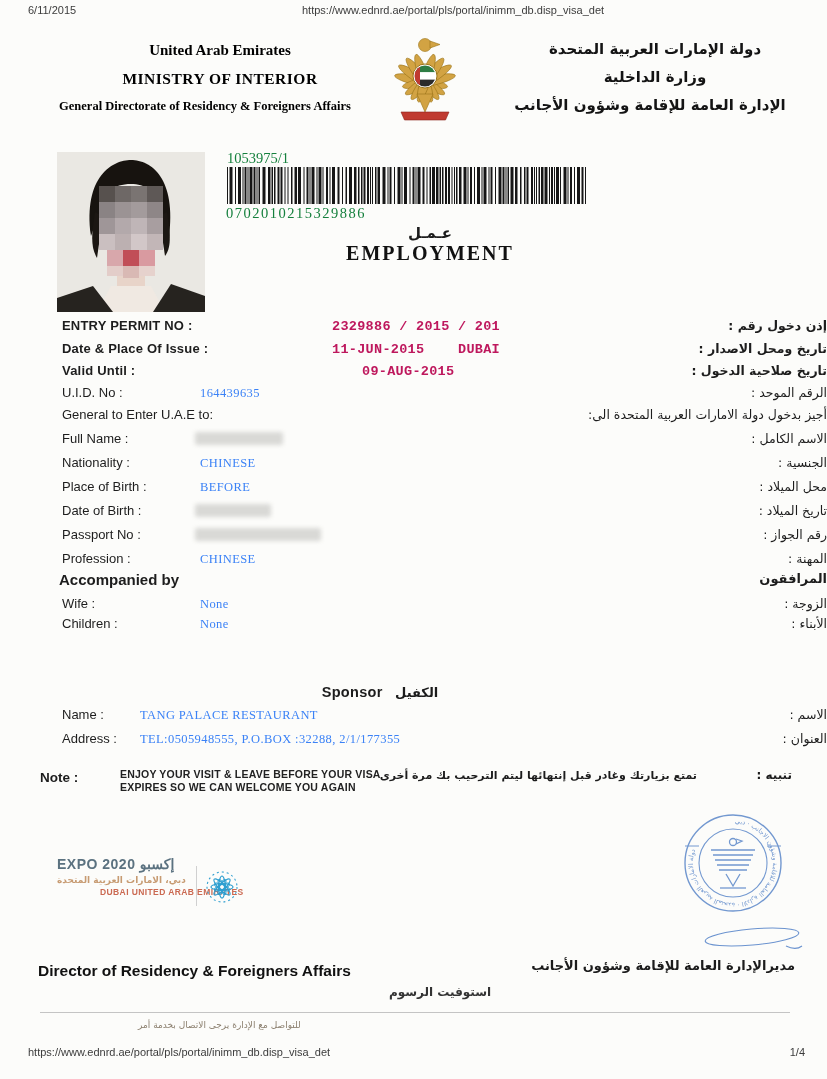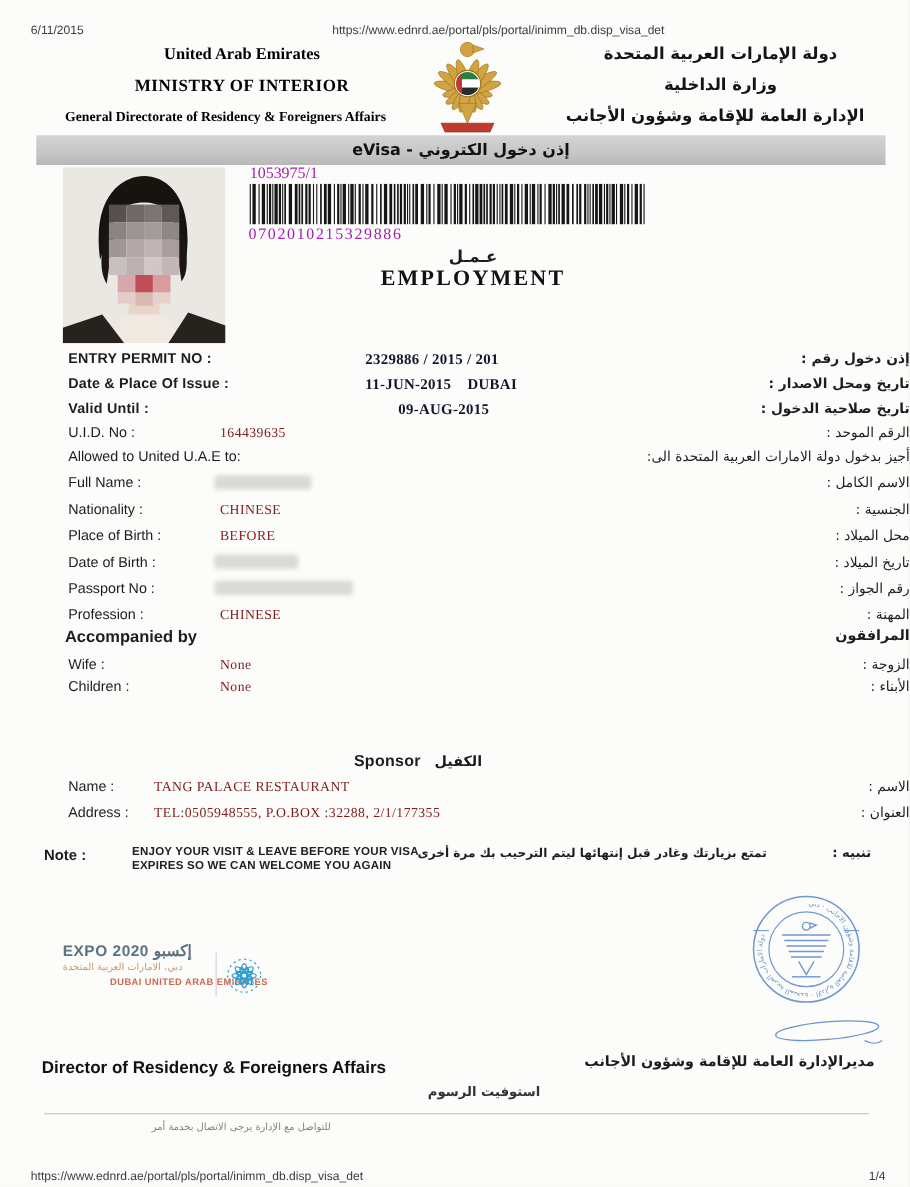--- a/index.html
+++ b/index.html
@@ -1,66 +1,66 @@
 <!DOCTYPE html>
 <html><head>
 <meta charset="utf-8">
 <style>
   html,body{margin:0;padding:0;background:#e9e9e9;}
   #page{position:relative;width:827px;height:1079px;background:#fcfcfa;overflow:hidden;
         font-family:"Liberation Sans",sans-serif;color:#1c1c1c;}
   .abs{position:absolute;}
   
-  .meta{font-size:11px;color:#3c3c3c;margin-top:18px;}
+  .meta{font-size:11px;color:#3c3c3c;}
   
   .min-en{font-family:"Liberation Serif",serif;font-weight:bold;text-align:center;color:#000000;}
   .min-ar{font-family:"DejaVu Sans",sans-serif;font-weight:bold;direction:rtl;text-align:center;color:#141414;}
   
   #banner{left:33px;top:123px;width:772px;height:27px;
           background:linear-gradient(#d4d4d4,#c3c3c3 70%,#b7b7b7);
           display:flex;align-items:center;justify-content:center;}
   #banner span{font-family:"DejaVu Sans",sans-serif;font-weight:bold;font-size:14.5px;direction:rtl;color:#111;}
   
   #photo{left:57px;top:152px;width:148px;height:160px;}
   
-  .serif{font-family:"Liberation Serif",serif;color:#a21caf;}
+  .serif{font-family:"Liberation Serif",serif;color:#15803d;}
   #filenum{left:227px;top:150px;font-size:14.5px;}
   #bcnum{left:226px;top:205px;font-size:14.5px;letter-spacing:1.5px;}
   #vtype-ar{left:330px;top:224px;width:200px;text-align:center;font-family:"DejaVu Sans",sans-serif;
             font-weight:bold;font-size:15px;letter-spacing:2px;direction:rtl;}
   #vtype-en{left:318px;top:242px;width:224px;text-align:center;font-family:"Liberation Serif",serif;
             font-weight:bold;font-size:20px;letter-spacing:2px;color:#111;}
   
   .frow{position:absolute;left:0;width:827px;height:22px;margin-left:17px;}
   .frow .len{position:absolute;left:45px;top:0;font-size:13px;color:#1d1d1d;}
   .frow.bold .len{font-weight:bold;letter-spacing:.2px;}
   .frow .lar{position:absolute;right:17px;top:0;font-family:"DejaVu Sans",sans-serif;font-size:12.5px;
              direction:rtl;color:#1d1d1d;}
   .frow.bold .lar{font-weight:bold;}
   .frow .val{position:absolute;top:1px;font-family:"Liberation Serif",serif;font-size:12.5px;
-             color:#7f1d1d;letter-spacing:.4px;white-space:pre;}
-  .frow.bold .val{font-family:Liberation Serif, serif;font-weight:bold;font-size:13.5px;
-                  color:#0f172a;letter-spacing:.3px;}
+             color:#3b82f6;letter-spacing:.4px;white-space:pre;}
+  .frow.bold .val{font-family:Liberation Mono, monospace;font-weight:bold;font-size:13.5px;
+                  color:#be185d;letter-spacing:.3px;}
   .col-near{left:183px;} .col-mid{left:315px;} .col-mid2{left:345px;}
   .frow.section .len{left:42px;font-size:15px;font-weight:bold;}
   .frow.section .lar{font-weight:bold;font-size:13px;}
   .mask{position:absolute;top:1px;height:13px;background:#d9d9d6;filter:blur(2px);border-radius:2px;}
   
   #sponsor-heading{left:0;top:683px;width:760px;text-align:center;}
   #sponsor-heading .sp-en{font-weight:bold;font-size:14.5px;letter-spacing:.3px;}
   #sponsor-heading .sp-ar{font-family:"DejaVu Sans",sans-serif;font-weight:bold;font-size:13px;direction:rtl;margin-left:8px;}
   .sprow .val{left:123px;}
   
   #note-label{left:40px;top:770px;font-weight:bold;font-size:13.5px;}
   .note-en{left:120px;font-weight:bold;font-size:10.5px;color:#222;letter-spacing:.2px;}
   #note-ar{right:130px;top:769px;font-family:"DejaVu Sans",sans-serif;font-weight:bold;font-size:11px;direction:rtl;}
   #note-ar-label{right:35px;top:768px;font-family:"DejaVu Sans",sans-serif;font-weight:bold;font-size:12px;direction:rtl;}
   
   .expo1{left:57px;top:856px;font-size:14px;font-weight:bold;letter-spacing:.5px;}
-  .expo2{left:57px;top:875px;font-family:"DejaVu Sans",sans-serif;font-size:9px;font-weight:normal;direction:rtl;width:132px;text-align:left;}
+  .expo2{left:57px;top:875px;font-family:"DejaVu Sans",sans-serif;font-size:9px;font-weight:bold;direction:rtl;width:132px;text-align:left;}
   .expo3{left:57px;top:887px;font-size:8.5px;font-weight:bold;letter-spacing:.4px;}
   #expo-div{left:196px;top:866px;width:1px;height:40px;background:#d0d0d0;}
   
   #director-en{left:38px;top:962px;font-weight:bold;font-size:15.5px;color:#111;}
   #director-ar{right:32px;top:958px;font-family:"DejaVu Sans",sans-serif;font-weight:bold;font-size:13px;direction:rtl;}
   #fees-ar{left:360px;top:985px;width:160px;text-align:center;font-family:"DejaVu Sans",sans-serif;
            font-weight:bold;font-size:12px;direction:rtl;color:#333;}
   #rule{left:40px;top:1012px;width:750px;height:1px;background:#c4c4c4;}
   #contact-ar{left:138px;top:1020px;font-family:"DejaVu Sans",sans-serif;font-size:9px;direction:rtl;color:#8b7f6e;}
   #footer-url{left:28px;top:1046px;}
@@ -104,23 +104,20 @@
     <circle cx="42" cy="44" r="12" fill="#fff" stroke="#9a7418" stroke-width="1"></circle>
     <g clip-path="url(#flagClip)">
       <rect x="31" y="33" width="22" height="7.3" fill="#2e7d44"></rect>
       <rect x="31" y="40.3" width="22" height="7.3" fill="#ffffff"></rect>
       <rect x="31" y="47.6" width="22" height="7.4" fill="#2b2b2b"></rect>
       <rect x="31" y="33" width="6" height="22" fill="#c03a30"></rect>
     </g>
     <path d="M18 80 h48 l-3.5 8 h-41 Z" fill="#c03a30" stroke="#8c241d" stroke-width="0.6"></path>
   </svg>
 
-  <div class="abs" id="banner">
-    <span>إذن دخول الكتروني - eVisa</span>
-  </div>
 
   <svg class="abs" id="photo" viewBox="0 0 148 160">
     <rect width="148" height="160" fill="#eae8e3"></rect>
     <path d="M34 84 C26 24 56 8 74 8 C94 8 120 26 112 86 L104 60 C98 38 88 32 74 32 C56 32 48 40 42 62 Z" fill="#17130f"></path>
     <path d="M38 60 C34 84 34 96 40 106 L46 64 Z" fill="#1b1612"></path>
     <path d="M110 60 C114 84 114 96 108 104 L102 64 Z" fill="#1b1612"></path>
     <rect x="60" y="118" width="28" height="26" fill="#e8d4c9"></rect>
     <path d="M40 160 L54 134 L94 134 L108 160 Z" fill="#f0e9e2"></path>
     <path d="M0 146 L36 134 L56 160 L0 160 Z" fill="#26231f"></path>
     <path d="M148 144 L114 132 L96 160 L148 160 Z" fill="#26231f"></path>
@@ -279,21 +276,21 @@
         <span class="len">Valid Until :</span>
         <span class="val col-mid2">09-AUG-2015</span>
         <span class="lar">تاريخ صلاحية الدخول :</span>
       </div>
       <div class="frow plain" style="top: 385px;">
         <span class="len">U.I.D. No :</span>
         <span class="val col-near">164439635</span>
         <span class="lar">الرقم الموحد :</span>
       </div>
       <div class="frow plain" style="top: 407px;">
-        <span class="len">Allowed to United U.A.E to:</span>
+        <span class="len">General to Enter U.A.E to:</span>
         <span class="lar">أجيز بدخول دولة الامارات العربية المتحدة الى:</span>
       </div>
       <div class="frow plain" style="top: 431px;">
         <span class="len">Full Name :</span>
         <span class="mask" style="left: 178px; width: 88px;"></span>
         <span class="lar">الاسم الكامل :</span>
       </div>
       <div class="frow plain" style="top: 455px;">
         <span class="len">Nationality :</span>
         <span class="val col-near">CHINESE</span>

